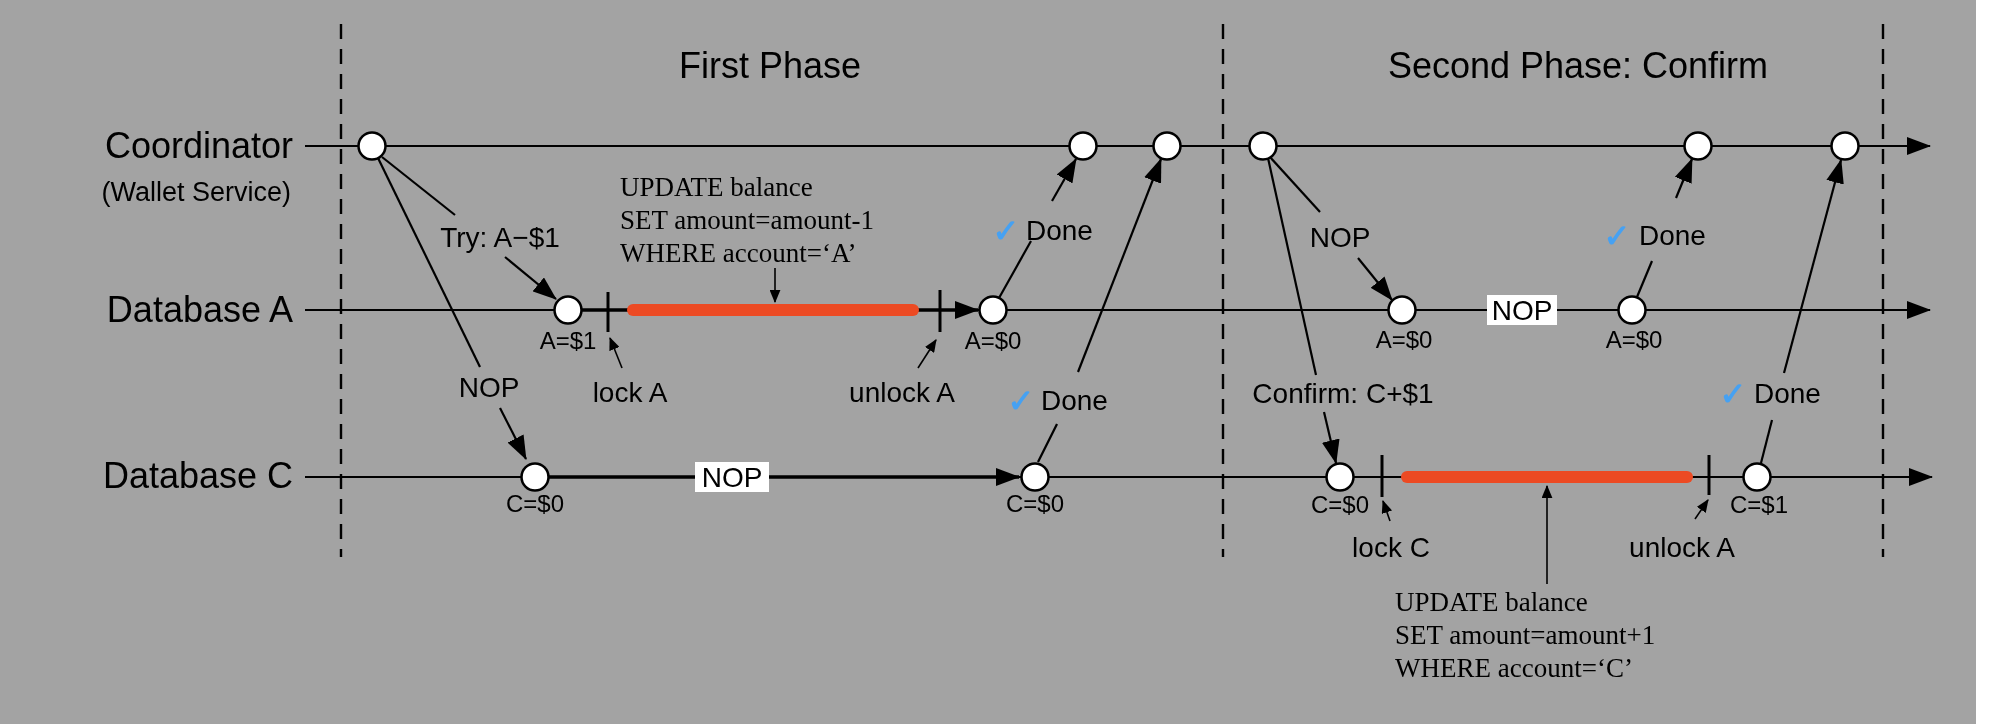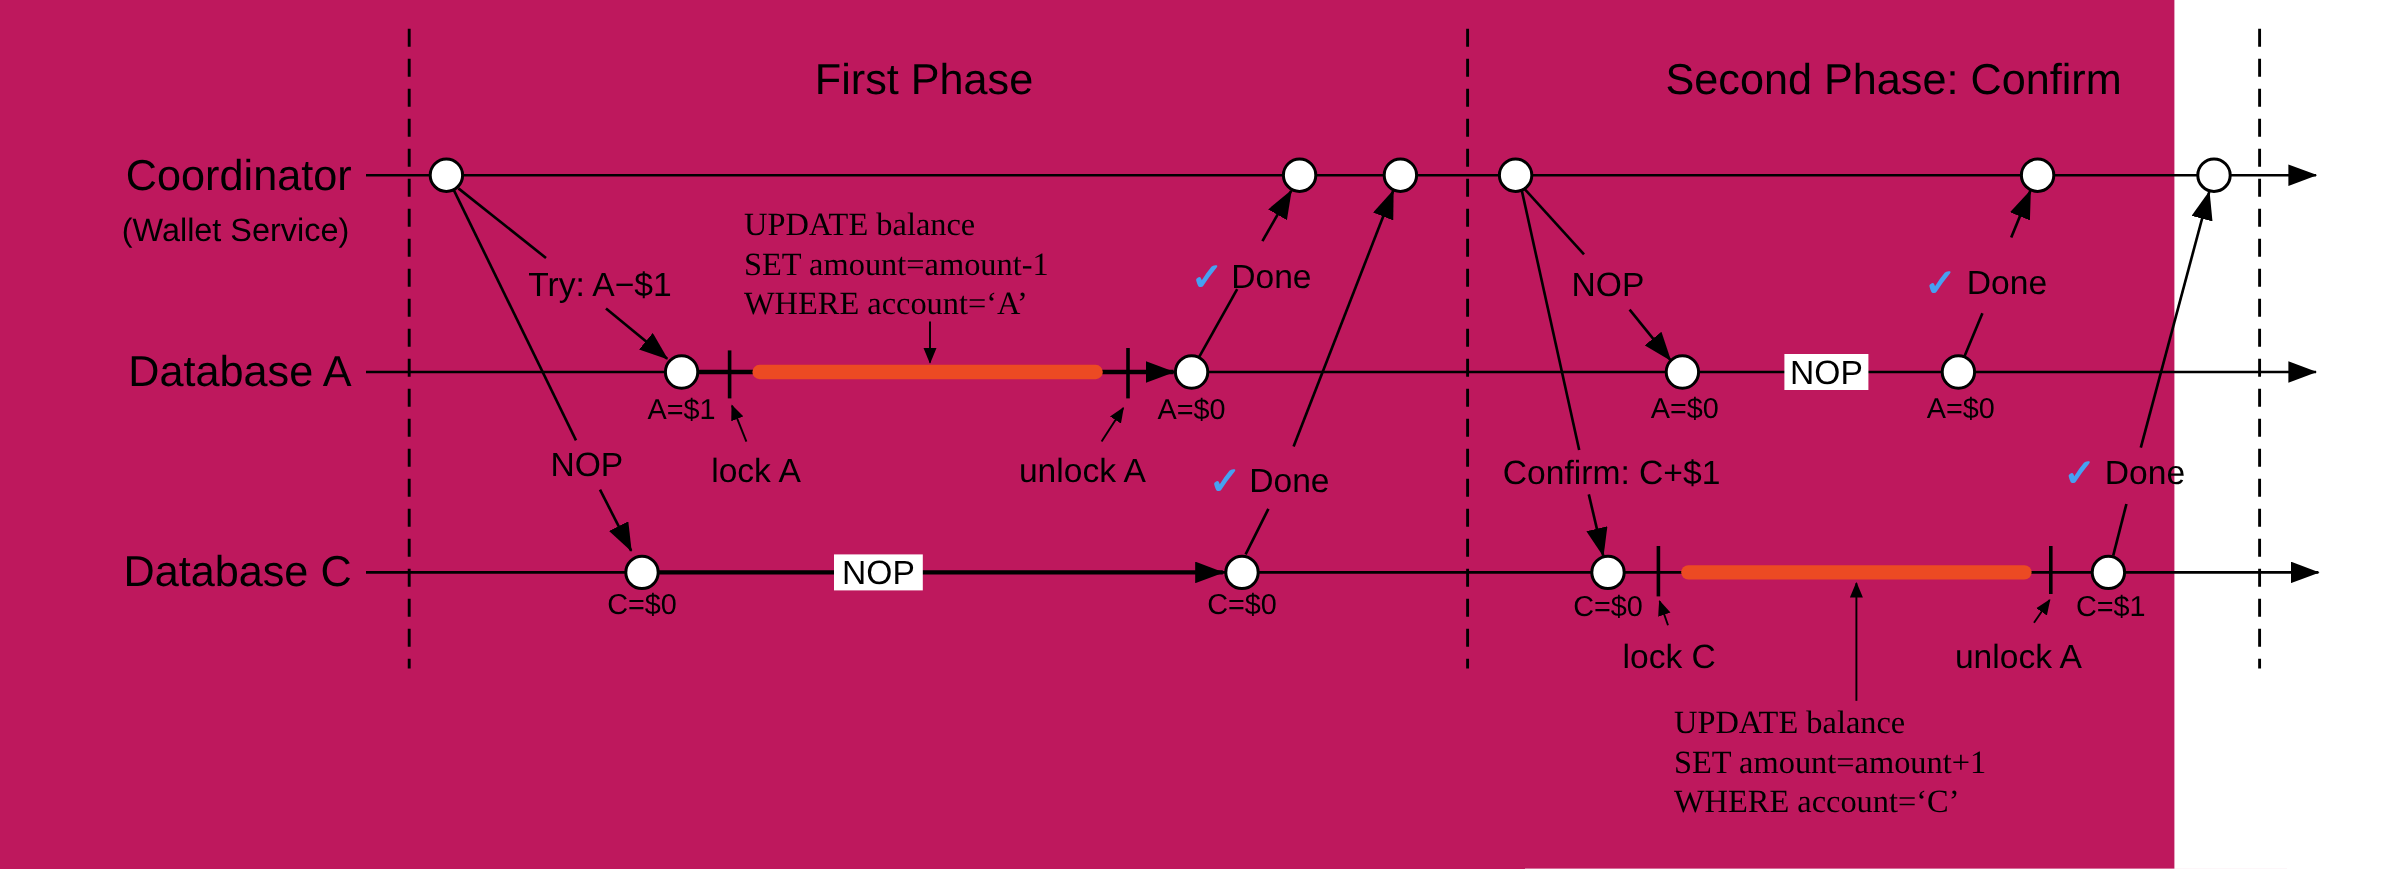--- a/index.html
+++ b/index.html
@@ -1,16 +1,16 @@
 <!DOCTYPE html>
 <html><head>
 <meta charset="utf-8">
 <style>
   html,body{margin:0;padding:0;background:#ffffff;}
-  .stage{width:1812px;height:724px;position:relative;background:#be185d;}
+  .stage{width:1976px;height:724px;position:relative;background:#a3a3a3;}
   svg{display:block;font-family:"Liberation Sans",sans-serif;}
   .tl        {stroke:#000;stroke-width:2.2;fill:none;}
   .thick     {stroke:#000;stroke-width:3.6;fill:none;}
   .conn      {stroke:#000;stroke-width:2.2;fill:none;}
   .thin      {stroke:#000;stroke-width:1.6;fill:none;}
   .tick      {stroke:#000;stroke-width:3;fill:none;}
   .dashline  {stroke:#000;stroke-width:2.4;stroke-dasharray:15 10;fill:none;}
   .redbar    {stroke-width:12;stroke-linecap:round;fill:none;}
   .node      {fill:#fff;stroke:#000;stroke-width:2.5;}
   .lane-big  {font-size:36px;fill:#000;}

